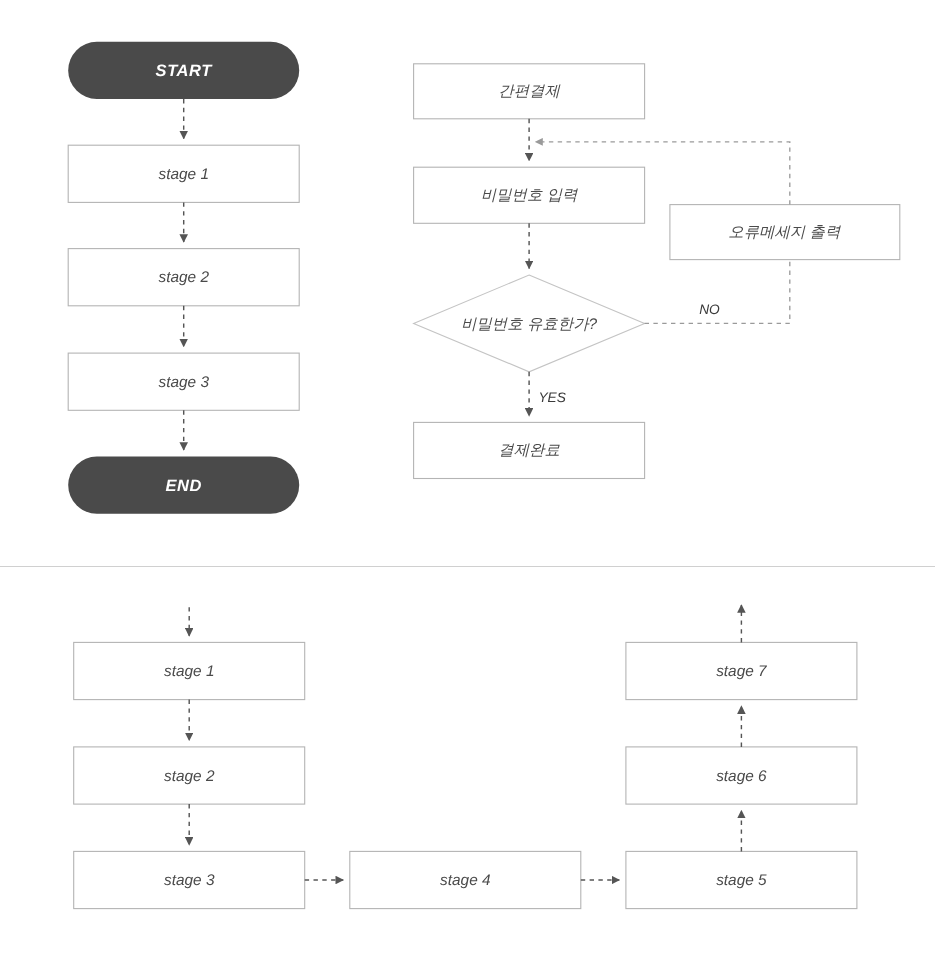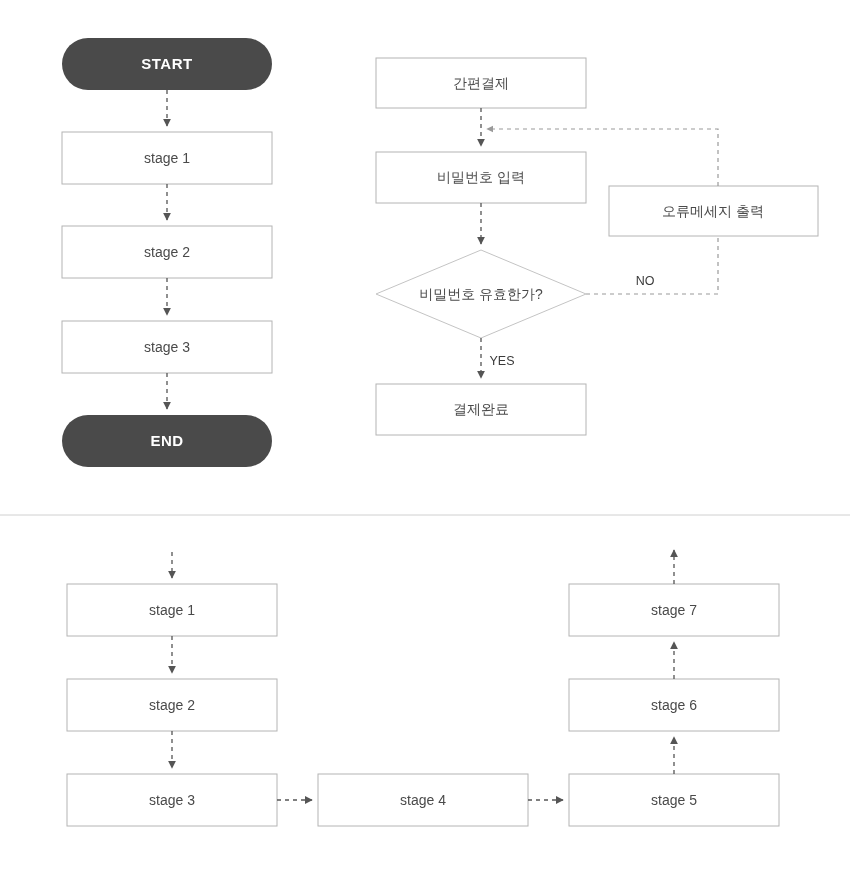--- a/index.html
+++ b/index.html
@@ -10,20 +10,21 @@
   body {
     width: 850px;
     height: 869px;
     font-family: "Liberation Sans", "DejaVu Sans", sans-serif;
     overflow: hidden;
   }
   #canvas {
     position: relative;
     width: 850px;
     height: 869px;
+    font-style: italic;
   }
   svg.flow {
     position: absolute;
     top: 0;
     left: 0;
     width: 850px;
     height: 869px;
   }
   .node-rect {
     fill: #ffffff;

